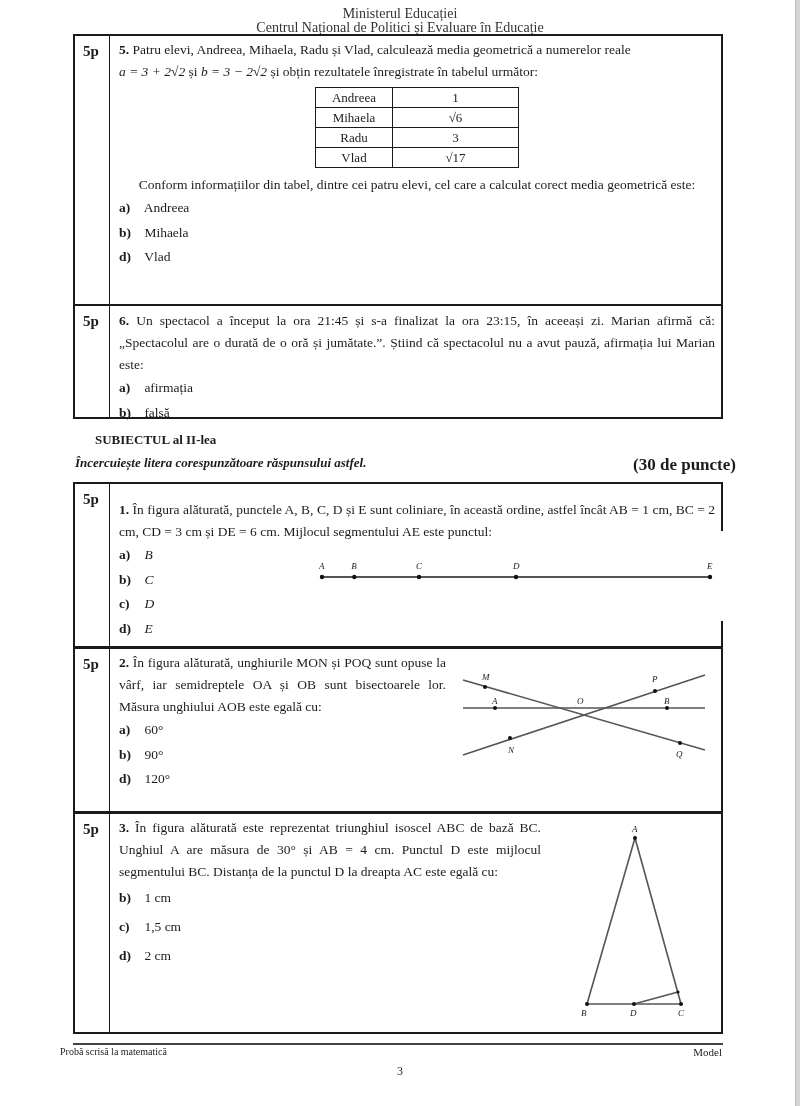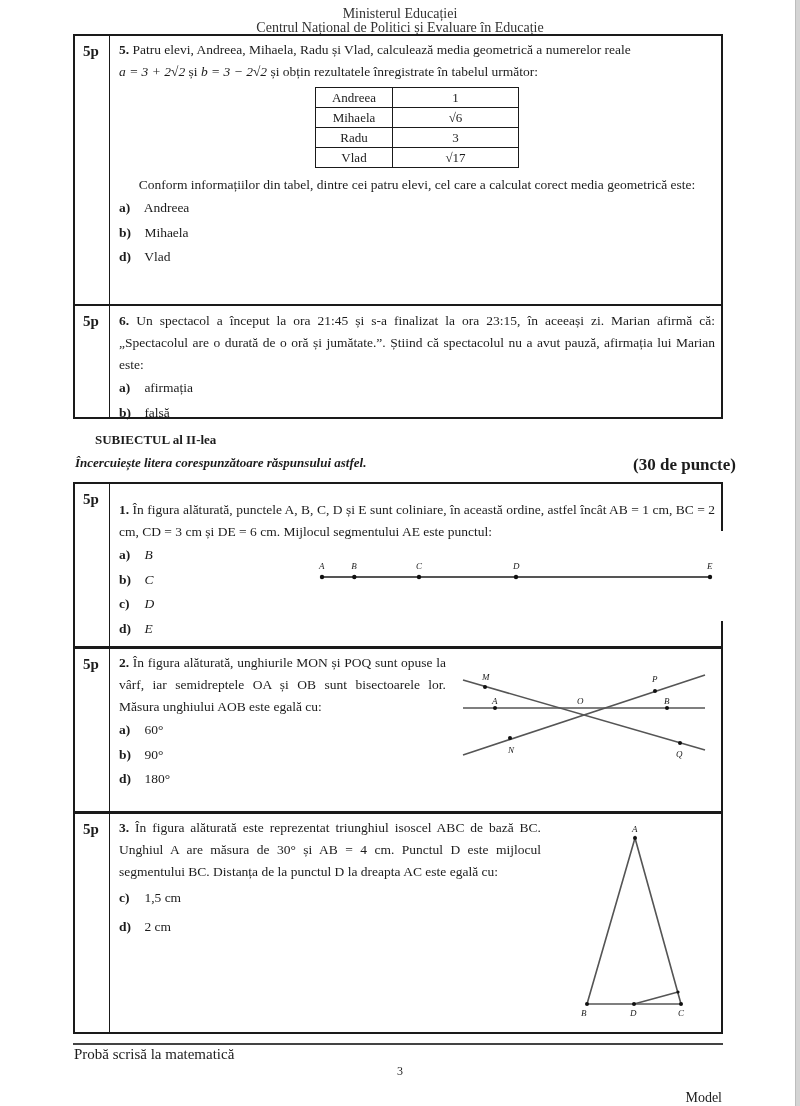--- a/index.html
+++ b/index.html
@@ -21,22 +21,22 @@
   .it { font-style:italic; }
   table.res { border-collapse:collapse; margin:4px 0 6px 196px; font-size:13px; }
   table.res td { border:1.5px solid #1a1a1a; height:19px; text-align:center; padding:0; line-height:19px; }
   table.res td.n { width:76px; }
   table.res td.v { width:125px; }
   .sect { position:absolute; left:75px; font-size:13px; font-weight:bold;margin-left:20px; }
   .instr { position:absolute; left:75px; top:455px; font-size:13px; font-weight:bold; font-style:italic; }
   .pts30 { position:absolute; right:64px; top:455px; font-size:17px; font-weight:bold; }
   .gapmask { position:absolute; left:718px; top:531px; width:10px; height:90px; background:#fff; }
   .footrule { position:absolute; left:73px; top:1043px; width:650px; height:2px; background:#444; }
-  .foot-l { position:absolute; left:74px; top:1046px; font-size:15px; }
-  .foot-r { position:absolute; right:78px; top:1046px; font-size:14px;margin-top:44px; }
+  .foot-l { position:absolute; left:60px; top:1046px; font-size:10px; }
+  .foot-r { position:absolute; right:78px; top:1046px; font-size:11px; }
   .foot-c { position:absolute; left:0; width:800px; text-align:center; top:1064px; font-size:12px; }
   svg text { font-family:"Liberation Serif", serif; font-style:italic; font-size:9px; fill:#222; }
 </style>
 </head>
 <body>
 
 <div class="scrollbar"></div>
 
 <div class="hdr" style="top:6px">Ministerul Educației</div>
 <div class="hdr" style="top:20px">Centrul Național de Politici și Evaluare în Educație</div>
@@ -134,21 +134,21 @@
 <div class="box" style="top:647px; height:166px;">
   <div class="divider"></div>
   <div class="pts">5p</div>
   <div class="content" style="top:3px; right:275px;">
     <span class="q">
       <span class="num">2.</span>
       <span>În figura alăturată, unghiurile MON și POQ sunt opuse la vârf, iar semidreptele OA și OB sunt bisectoarele lor. Măsura unghiului AOB este egală cu:</span>
     </span>
     <span class="opt"><span class="lt">a)</span> <span>60°</span></span>
     <span class="opt"><span class="lt">b)</span> <span>90°</span></span>
-    <span class="opt"><span class="lt">d)</span> <span>180°</span></span>
+    <span class="opt"><span class="lt">d)</span> <span>120°</span></span>
   </div>
 </div>
 
 <svg style="position:absolute; left:455px; top:660px;" width="260" height="100">
   <line x1="8" y1="20" x2="250" y2="90" stroke="#555" stroke-width="1.6"></line>
   <line x1="8" y1="95" x2="250" y2="15" stroke="#555" stroke-width="1.6"></line>
   <line x1="8" y1="48" x2="250" y2="48" stroke="#555" stroke-width="1.6"></line>
   <circle cx="30" cy="27" r="2" fill="#111"></circle>
   <circle cx="40" cy="48" r="2" fill="#111"></circle>
   <circle cx="55" cy="78" r="2" fill="#111"></circle>
@@ -165,20 +165,21 @@
 </svg>
 
 <div class="box" style="top:812px; height:222px;">
   <div class="divider"></div>
   <div class="pts">5p</div>
   <div class="content" style="top:3px; right:180px;">
     <span class="q">
       <span class="num">3.</span>
       <span>În figura alăturată este reprezentat triunghiul isoscel ABC de bază BC. Unghiul A are măsura de 30° și AB = 4 cm. Punctul D este mijlocul segmentului BC. Distanța de la punctul D la dreapta AC este egală cu:</span>
     </span>
+    <span class="opt" style="line-height:29px;"><span class="lt">b)</span> <span>1 cm</span></span>
     <span class="opt" style="line-height:29px;"><span class="lt">c)</span> <span>1,5 cm</span></span>
     <span class="opt" style="line-height:29px;"><span class="lt">d)</span> <span>2 cm</span></span>
   </div>
 </div>
 
 <svg style="position:absolute; left:570px; top:820px;" width="130" height="200">
   <polygon points="65,18 17,184 111,184" fill="none" stroke="#555" stroke-width="1.6"></polygon>
   <line x1="64" y1="184" x2="108" y2="172" stroke="#555" stroke-width="1.6"></line>
   <circle cx="65" cy="18" r="2" fill="#111"></circle>
   <circle cx="17" cy="184" r="2" fill="#111"></circle>

